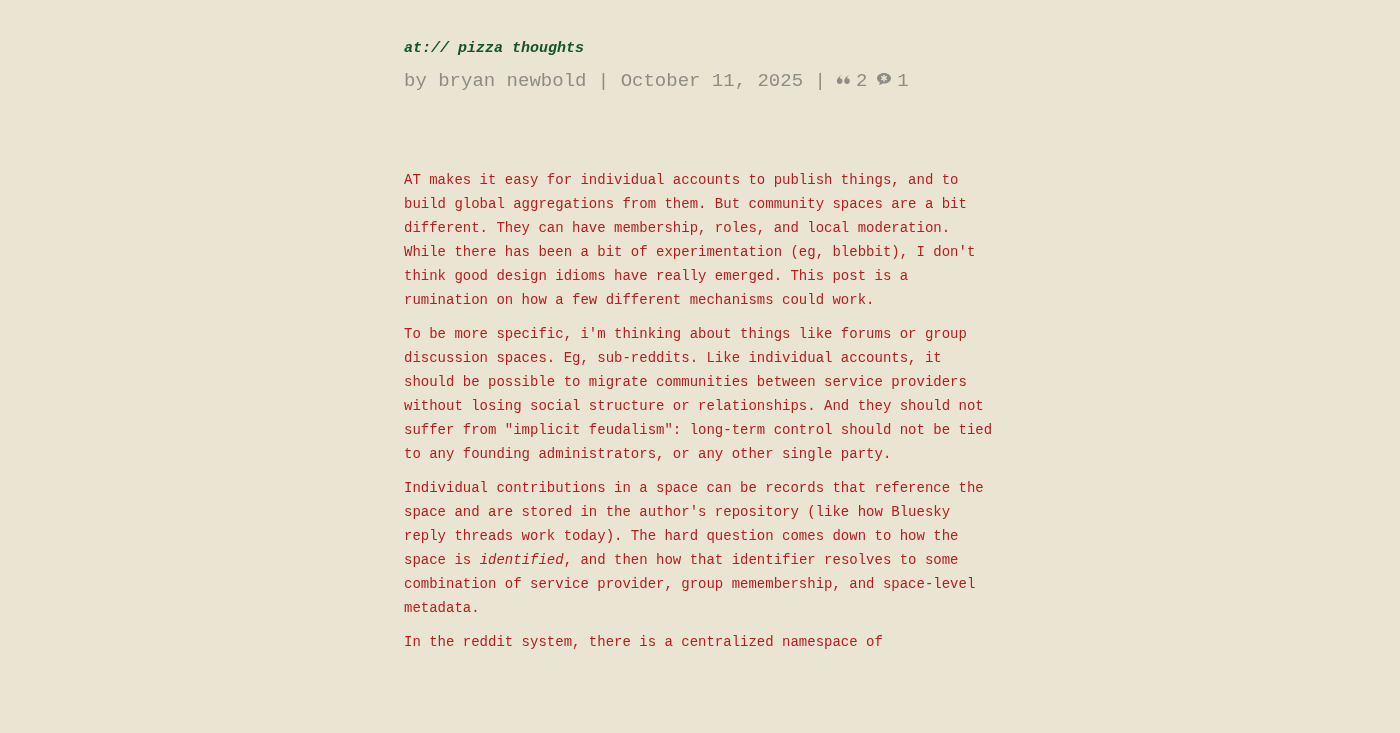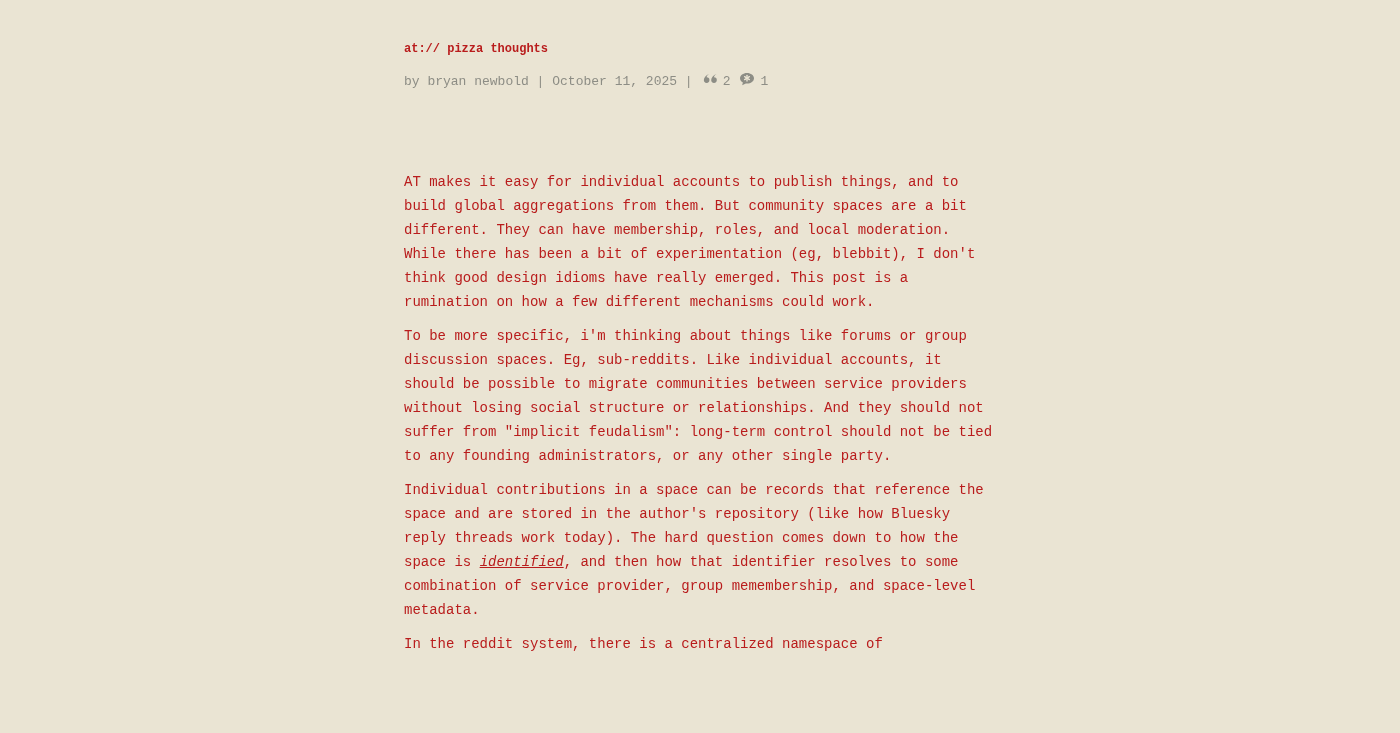--- a/index.html
+++ b/index.html
@@ -15,46 +15,47 @@
     color: #3b3b37;
   }
   .page {
     width: 592px;
     margin: 0 auto;
     padding-top: 38px;
   }
   
   .site-link {
     display: inline-block;
-    font-size: 12px;
+    font-size: 15px;
     line-height: 22px;
     font-weight: bold;
-    color: #b91c1c;
+    color: #14532d;
     text-decoration: none;
     cursor: pointer;
+    font-style: italic;
   }
   .post-title {
     margin: 6px 0 0 0;
     font-size: 25px;
     line-height: 32px;
     letter-spacing: 0.25px;
     font-weight: bold;
     color: #2e2e2a;
   }
   .post-subtitle {
     margin: 4px 0 0 0;
     font-size: 15px;
     line-height: 24px;
     font-style: italic;
     color: #5d5d57;
     text-align: justify;
   }
   .byline {
     margin-top: 12px;
-    font-size: 13px;
+    font-size: 19px;
     line-height: 18px;
     color: #8d8d85;
     display: flex;
     align-items: center;
   }
   .byline .stat {
     display: inline-flex;
     align-items: center;
     margin-left: 9px;
     cursor: pointer;
@@ -69,21 +70,20 @@
     margin-top: 78px;
   }
   .article p {
     margin: 0 0 10px 0;
     font-size: 14px;
     line-height: 24px;
     color: #b91c1c;
   }
   .article em {
     font-style: italic;
-    text-decoration: underline;
   }
 </style>
 </head>
 <body>
 
 <main class="page">
 
   <header>
     <a class="site-link">at:// pizza thoughts</a>
 

